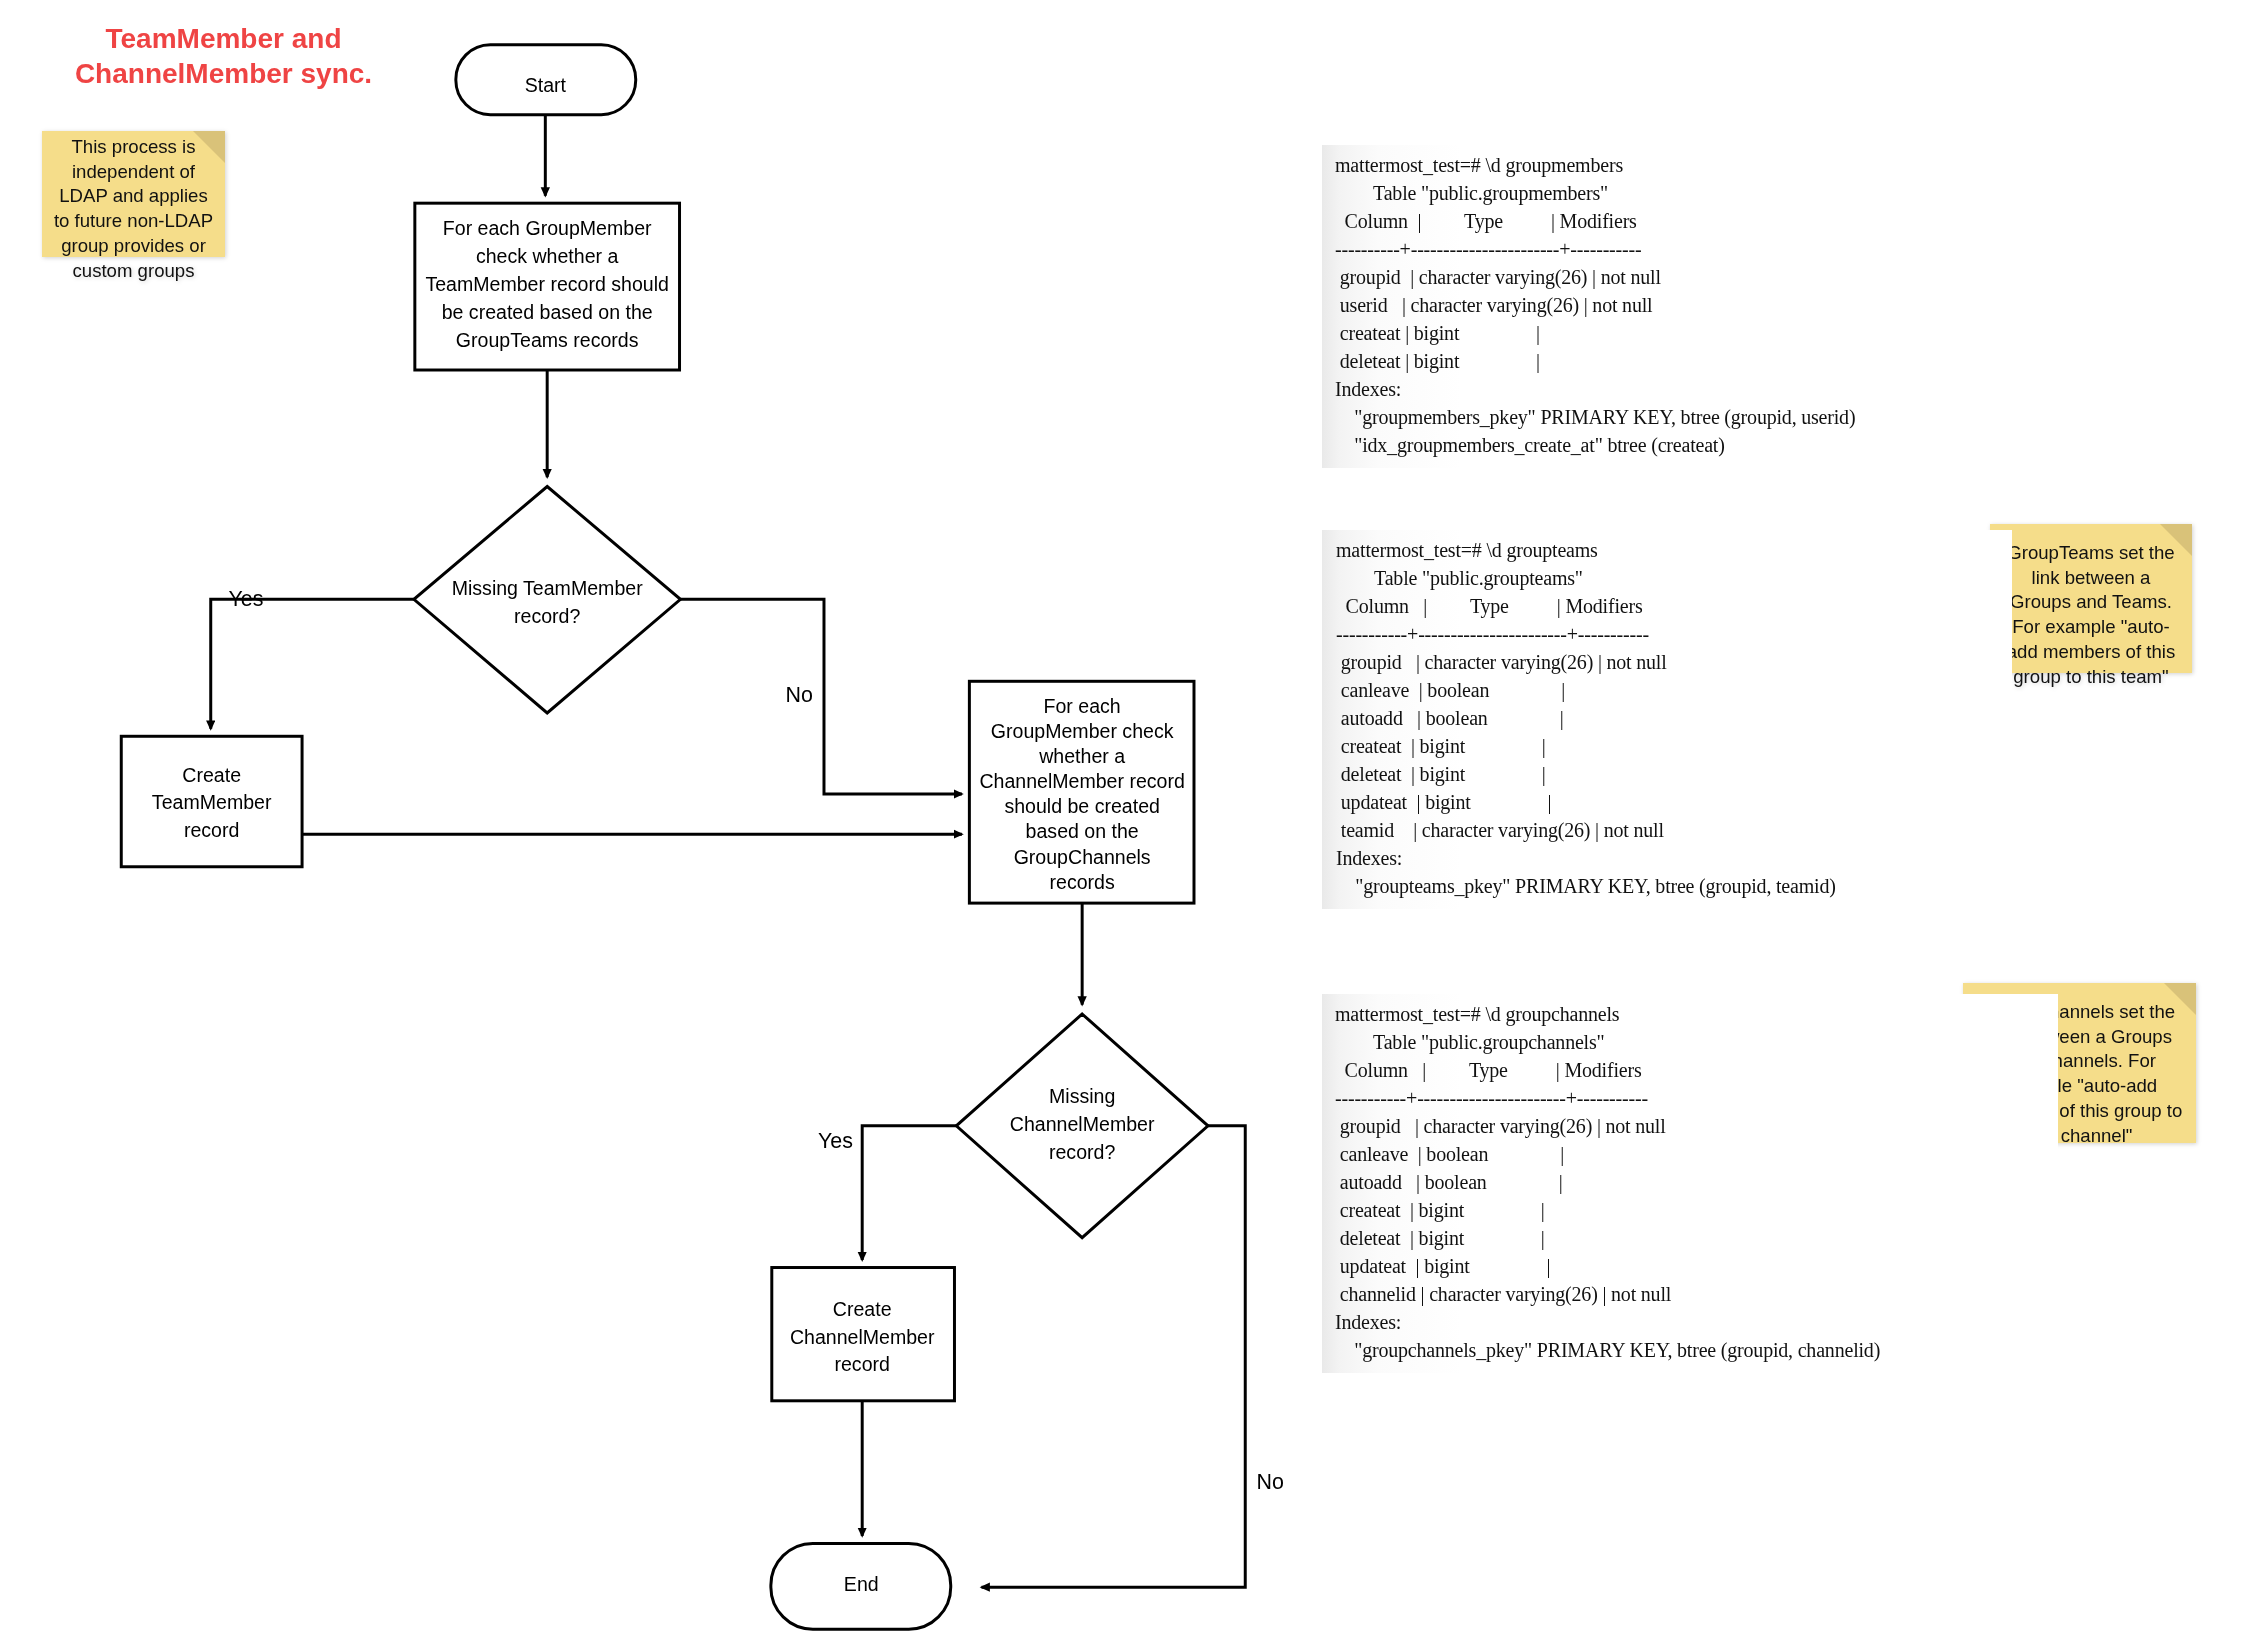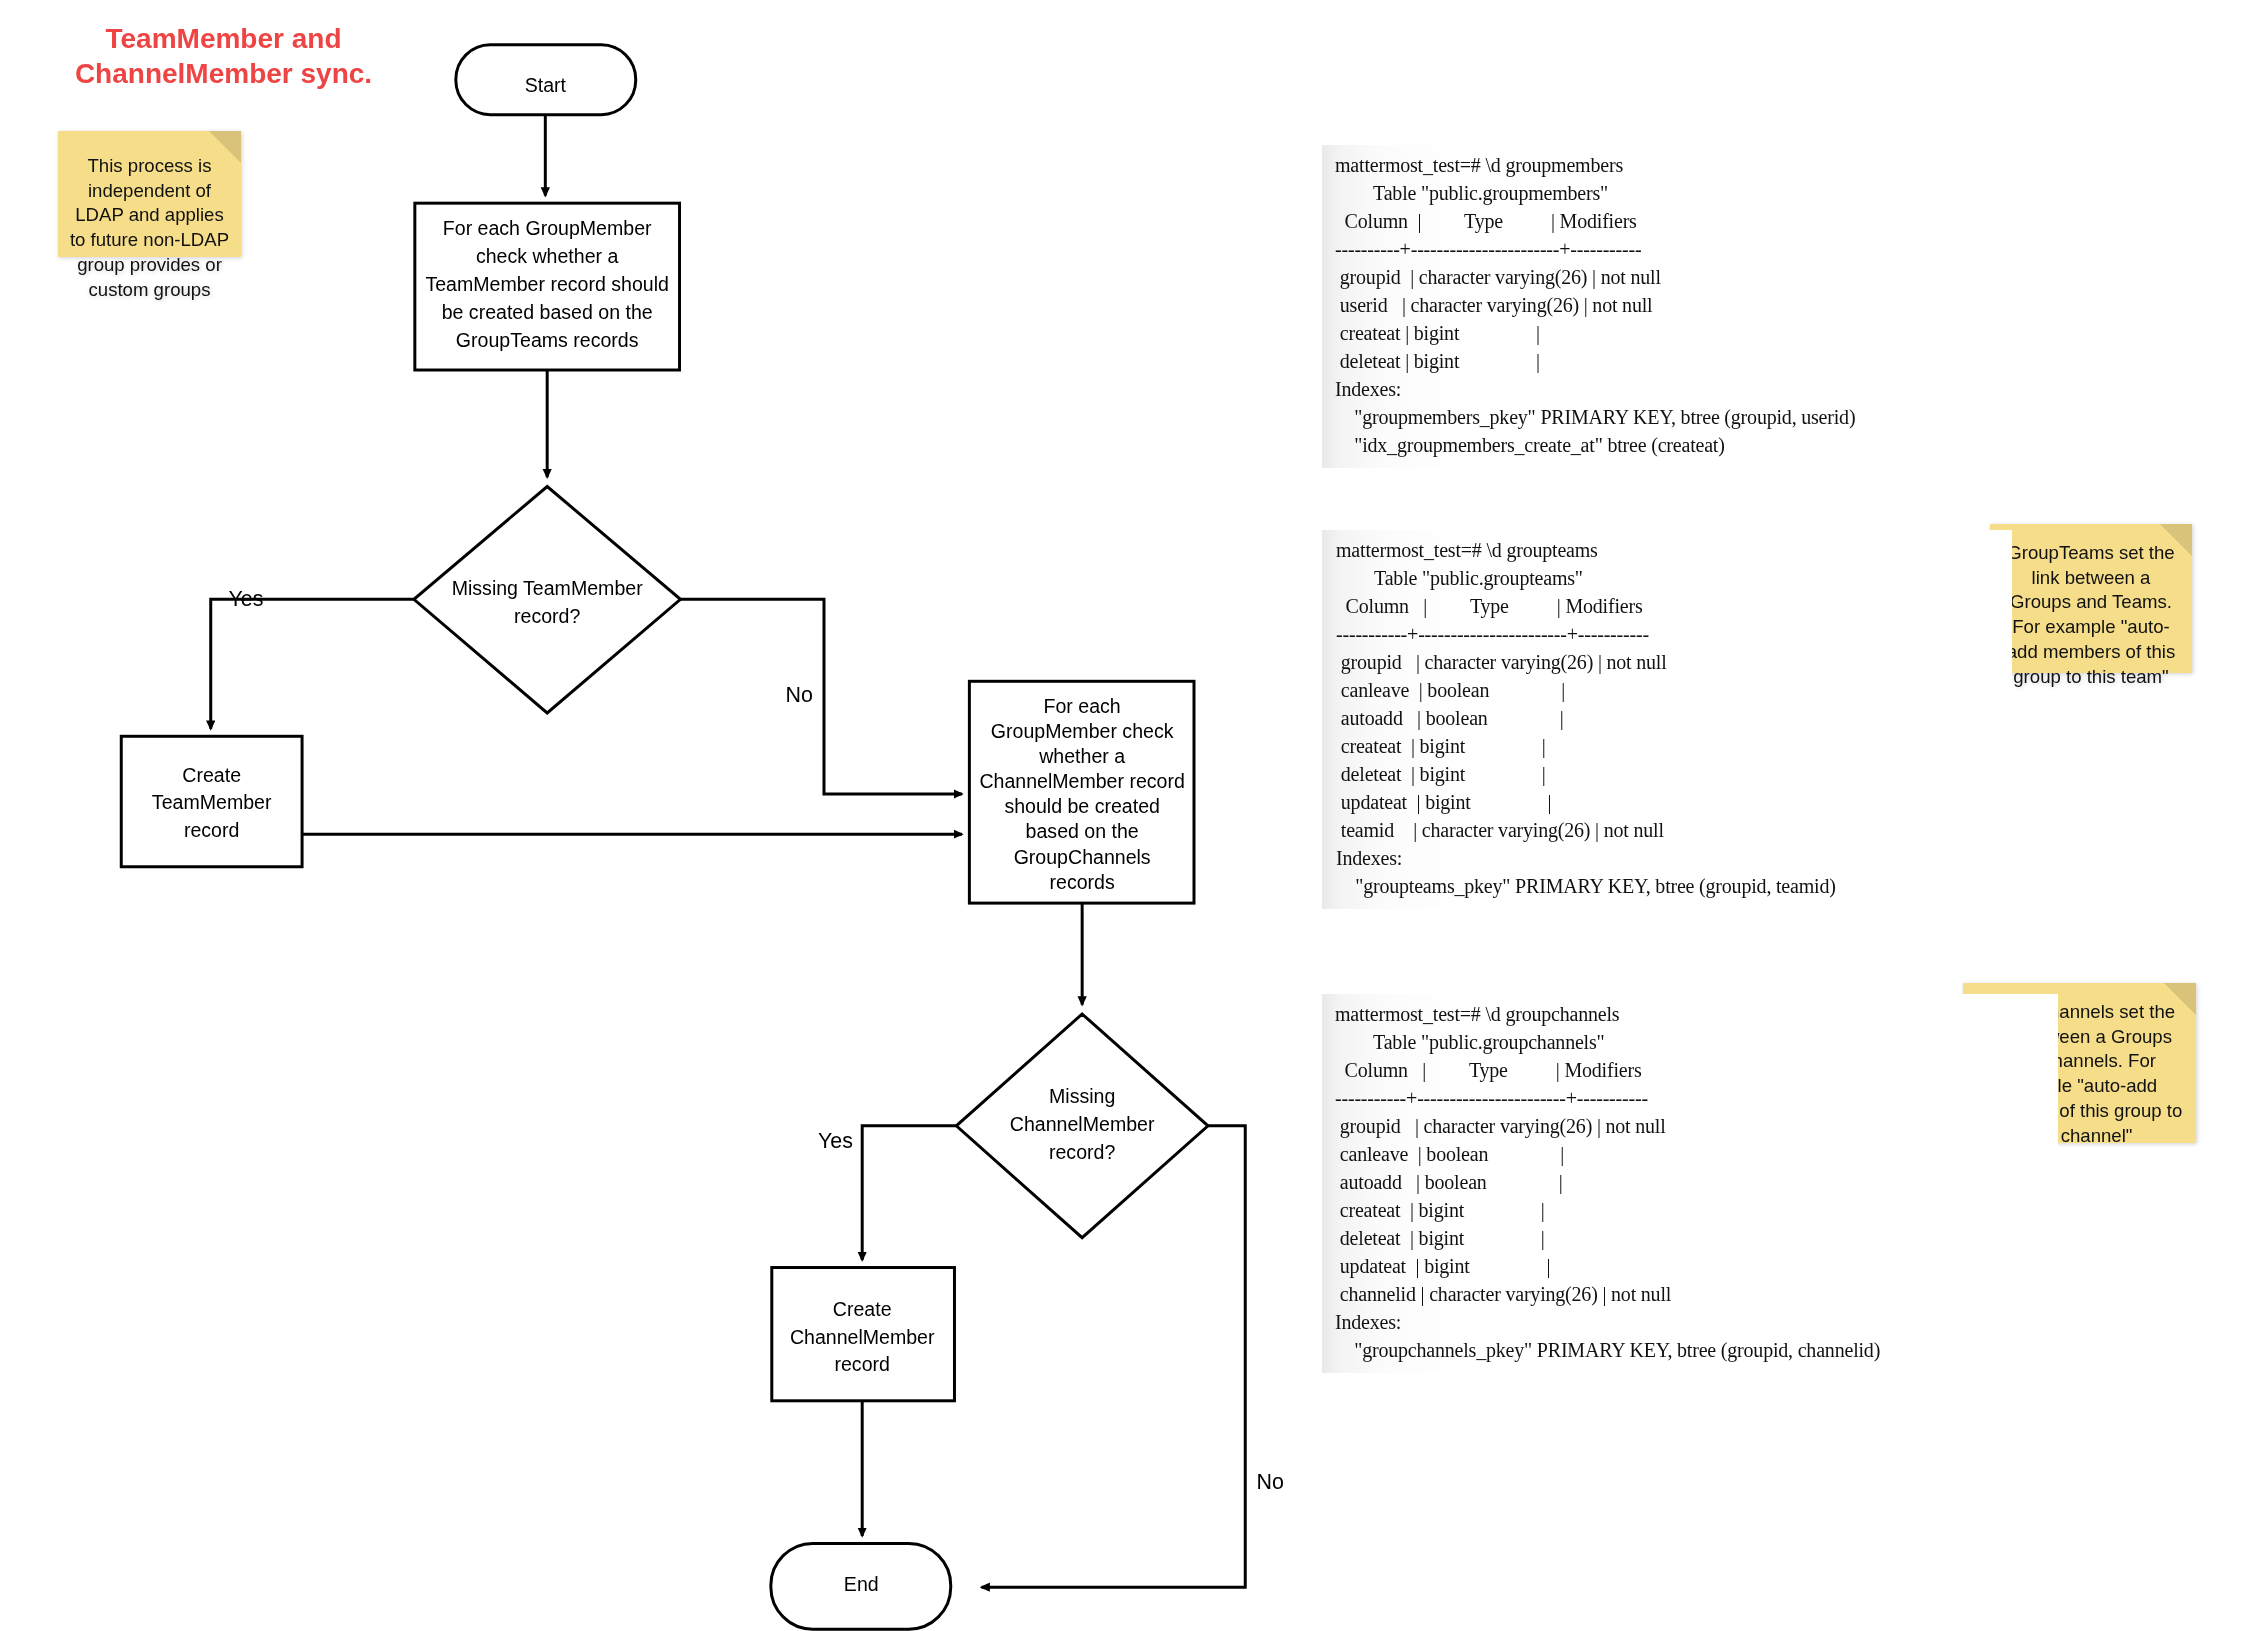--- a/index.html
+++ b/index.html
@@ -53,25 +53,25 @@
     height: 32px;
     background: #d9c279;
     clip-path: polygon(0 0, 100% 100%, 100% 0);
   }
   .sticky-note .note-text {
     position: relative;
     z-index: 2;
     white-space: pre-line;
   }
   #note-ldap {
-    left: 58px;
+    left: 42px;
     top: 131px;
     width: 183px;
     height: 126px;
-    padding-top: 23px;
+    padding-top: 4px;
   }
   #note-groupteams {
     left: 1990px;
     top: 524px;
     width: 202px;
     height: 149px;
     padding-top: 17px;
   }
   #note-groupchannels {
     left: 1963px;

